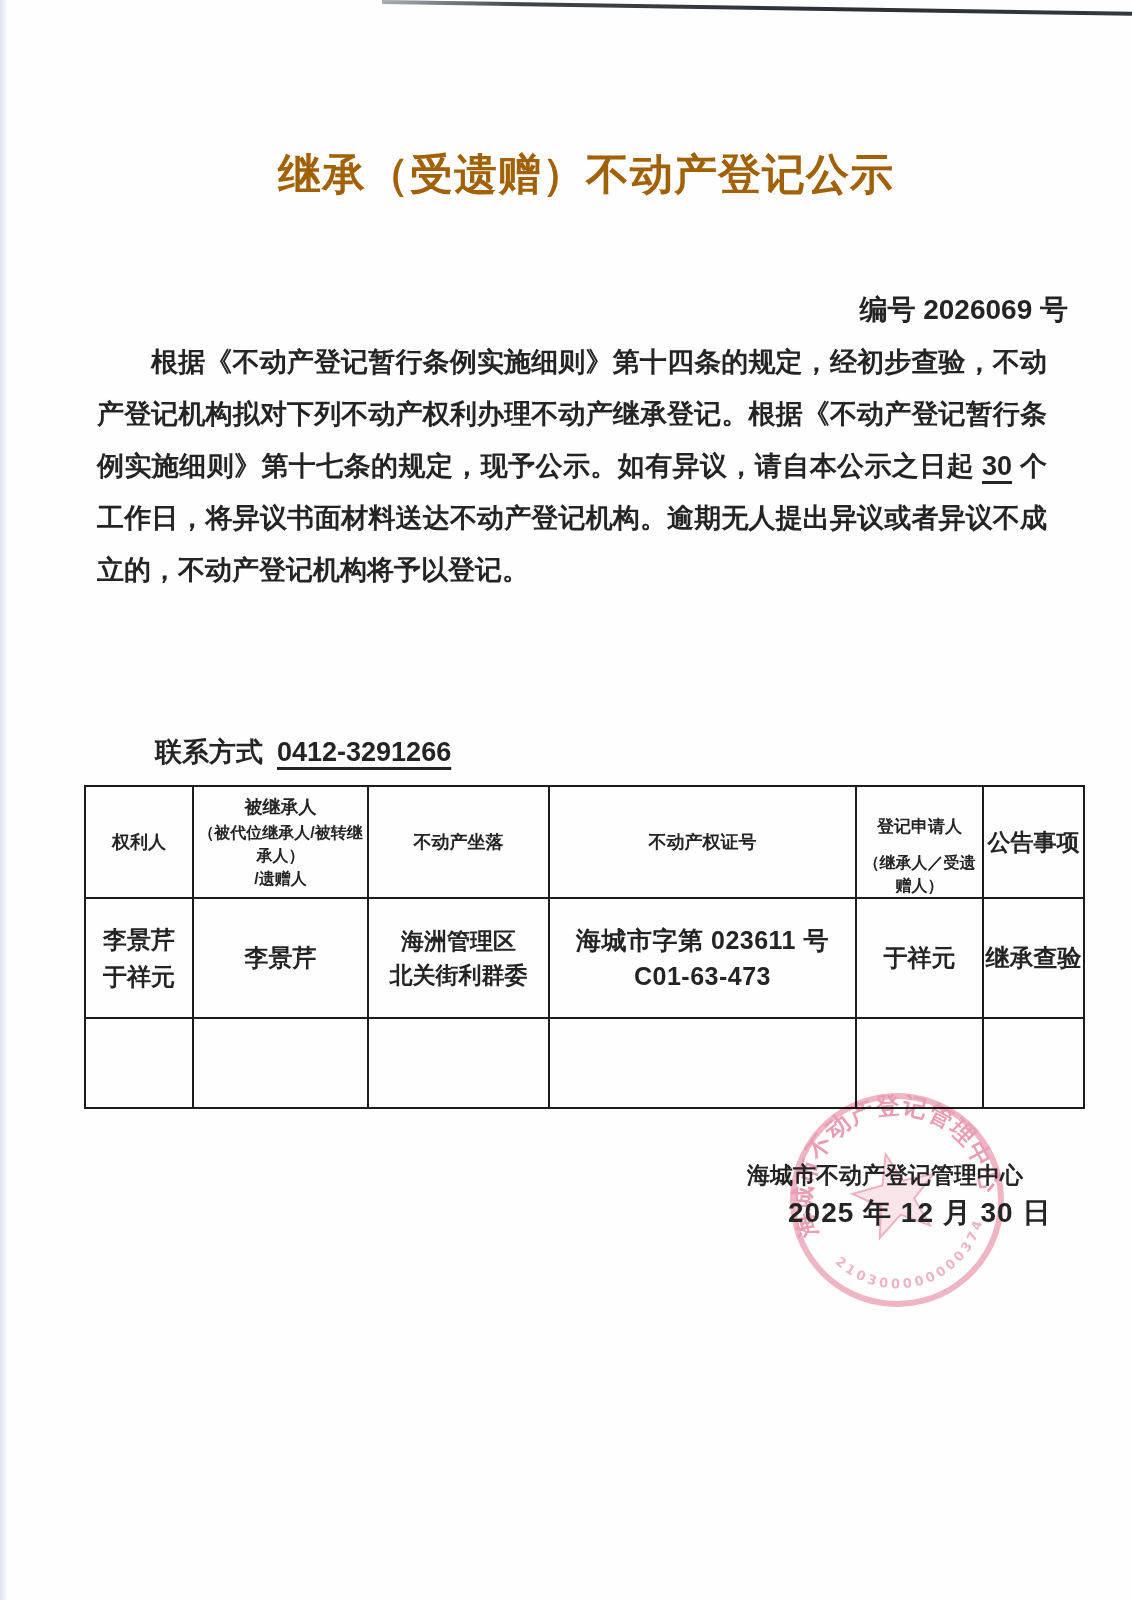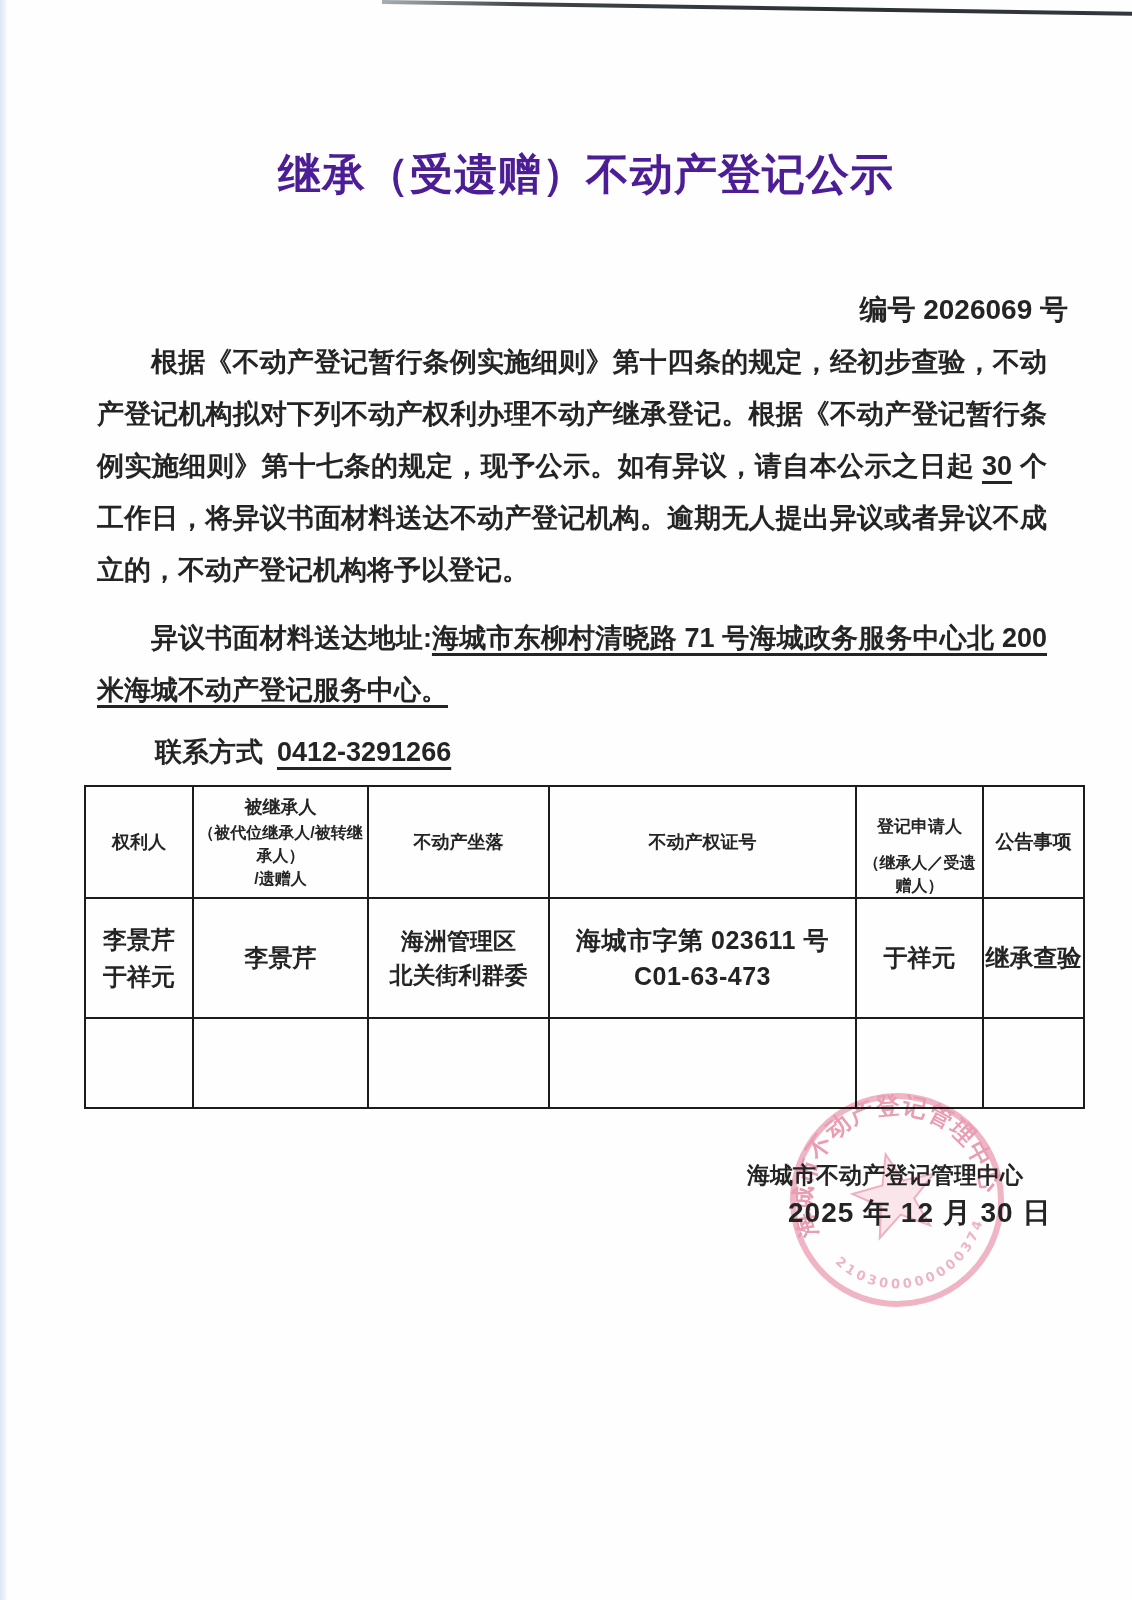--- a/index.html
+++ b/index.html
@@ -18,21 +18,21 @@
     transform:rotate(0.9deg); transform-origin:left top;
   }
   .artifact-leftstrip {
     position:absolute; left:0; top:0; width:8px; height:100%;
     background:linear-gradient(90deg,#dde6f1,#eef3f9 60%,rgba(255,255,255,0));
   }
   .title {
     position:absolute; top:146px; left:0; width:1132px;
     padding-left:40px; box-sizing:border-box;
     text-align:center; font-size:43px; font-weight:700;
-    letter-spacing:1px; color:#4c1d95;
+    letter-spacing:1px; color:#a16207;
   }
   .docno {
     position:absolute; top:291px; right:64px;
     font-size:28px; font-weight:700;
   }
   .para {
     position:absolute; left:97px; width:950px;
     font-size:27px; font-weight:700; line-height:52px;
     text-align:justify; text-justify:inter-ideograph;
   }
@@ -58,21 +58,21 @@
     text-align:center; vertical-align:middle;
     padding:0; font-weight:700; color:#242424;
     overflow:hidden;
   }
   tr.hdr  { height:105px; }
   tr.row1 { height:120px; }
   tr.row2 { height:90px;  }
   .h-main  { display:block; font-size:18px; line-height:1.5; }
   .h-main5 { display:block; font-size:17px; line-height:1.4; margin-bottom:12px;margin-top:28px; }
   .h-sub   { display:block; font-size:16px; line-height:1.45; }
-  .h-small { font-size:19px; }
+  .h-small { font-size:23px; }
   .pre { white-space:pre-line; }
   .c-owner { font-size:24px; line-height:1.55; }
   .c-name  { font-size:24px; }
   .c-loc   { font-size:23px; line-height:1.5; }
   .c-cert  { font-size:25px; line-height:1.45; letter-spacing:0.5px; }
   .c-matter{ font-size:24px; letter-spacing:0; }
   
   .footer-org  { position:absolute; left:747px; top:1160px; font-size:23px; font-weight:700; z-index:3; }
   .footer-date { position:absolute; left:788px; top:1194px; font-size:28px; font-weight:700; letter-spacing:1px; z-index:3; }
   
@@ -90,21 +90,20 @@
 
   <div class="artifact-topline"></div>
   <div class="artifact-leftstrip"></div>
 
   <div class="title">继承（受遗赠）不动产登记公示</div>
 
   <div class="docno">编号 2026069 号</div>
 
   <div class="para p1"><span>根据《不动产登记暂行条例实施细则》第十四条的规定，经初步查验，不动产登记机构拟对下列不动产权利办理不动产继承登记。根据《不动产登记暂行条例实施细则》第十七条的规定，现予公示。如有异议，请自本公示之日起 </span><span class="u">30</span><span> 个工作日，将异议书面材料送达不动产登记机构。逾期无人提出异议或者异议不成立的，不动产登记机构将予以登记。</span></div>
 
-  <div class="para p2"><span>异议书面材料送达地址:</span><span class="u">海城市东柳村清晓路 71 号海城政务服务中心北 200 米海城不动产登记服务中心。</span></div>
 
   <div class="contact"><span>联系方式</span><span class="u phone">0412-3291266</span></div>
 
   <table class="notice">
     <colgroup>
       <col style="width:108px">
         <col style="width:175px">
         <col style="width:181px">
       <col style="width:307px">
         <col style="width:127px">

